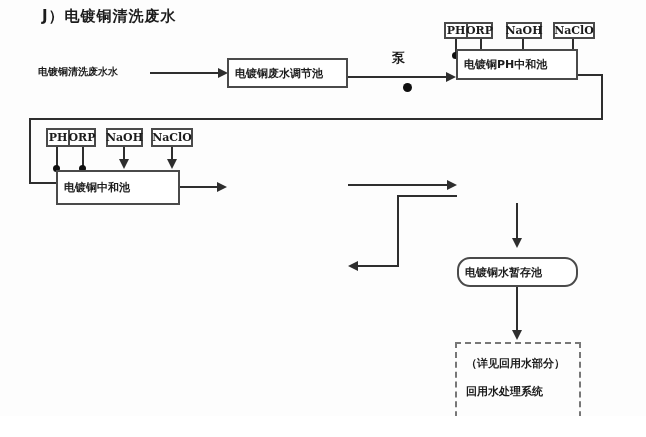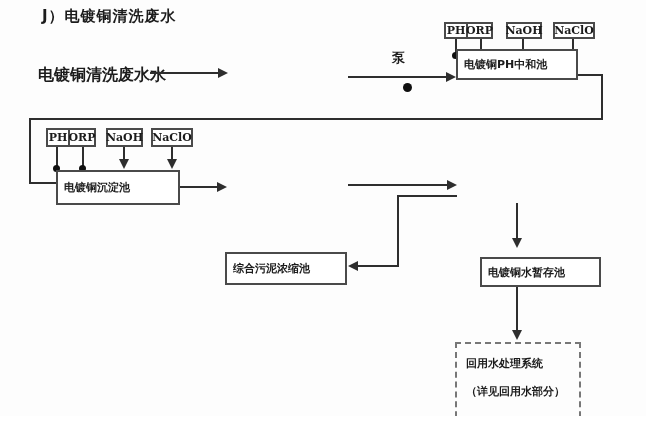--- a/index.html
+++ b/index.html
@@ -7,21 +7,21 @@
   .canvas {
     position:relative; width:646px; height:416px;
     background:#fdfdfd; overflow:hidden;
     font-family:"DejaVu Sans","Liberation Sans",sans-serif;
     color:#1c1c1c;
   }
   .title {
     position:absolute; left:42px; top:7px;
     font-size:15px; font-weight:bold; letter-spacing:1px;
   }
-  .lbl { position:absolute; font-size:16px; font-weight:bold; white-space:nowrap; }
+  .lbl { position:absolute; font-size:10px; font-weight:bold; white-space:nowrap; }
   .box {
     position:absolute; background:#ffffff; border:2px solid #4a4a4a;
     display:flex; align-items:center; padding-left:6px;
     font-size:11px; font-weight:bold; white-space:nowrap;
   }
   .chem {
     position:absolute; background:#ffffff; border:2px solid #4a4a4a;
     display:flex; align-items:center; justify-content:center;
     font-family:"DejaVu Serif","Liberation Serif",serif;
     font-size:11px; font-weight:bold;
@@ -48,20 +48,23 @@
 <body>
 
 <div class="canvas">
 
   <div class="title">J）电镀铜清洗废水</div>
 
   <div class="lbl" style="left:38px; top:65px;">电镀铜清洗废水水</div>
   <div class="hline" style="left:150px; top:72px; width:70px;"></div>
   <div class="arr-r" style="left:218px; top:68px;"></div>
 
+  <div class="box" style="left:227px; top:58px; width:121px; height:30px;">
+    <span>电镀铜废水调节池</span>
+  </div>
 
   <div class="hline" style="left:348px; top:76px; width:98px;"></div>
   <div class="arr-r" style="left:446px; top:72px;"></div>
   <div class="lbl" style="left:392px; top:49px; font-size:13px;">泵</div>
   <div class="dot" style="left:403px; top:83px; width:9px; height:9px;"></div>
 
   <div class="chem" style="left:444px; top:22px; width:24px; height:17px;">
     <span>PH</span>
   </div>
   <div class="chem" style="left:466px; top:22px; width:27px; height:17px;">
@@ -107,48 +110,45 @@
   <div class="vline" style="left:56px; top:147px; height:21px;"></div>
   <div class="dot" style="left:53px; top:165px; width:7px; height:7px;"></div>
   <div class="vline" style="left:82px; top:147px; height:21px;"></div>
   <div class="dot" style="left:79px; top:165px; width:7px; height:7px;"></div>
   <div class="vline" style="left:123px; top:147px; height:14px;"></div>
   <div class="arr-d" style="left:119px; top:159px;"></div>
   <div class="vline" style="left:171px; top:147px; height:14px;"></div>
   <div class="arr-d" style="left:167px; top:159px;"></div>
 
   <div class="box" style="left:56px; top:170px; width:124px; height:35px;">
-    <span>电镀铜沉淀池</span>
+    <span>电镀铜中和池</span>
   </div>
 
   <div class="hline" style="left:180px; top:186px; width:38px;"></div>
   <div class="arr-r" style="left:217px; top:182px;"></div>
 
 
   <div class="hline" style="left:348px; top:184px; width:100px;"></div>
   <div class="arr-r" style="left:447px; top:180px;"></div>
 
 
   <div class="hline" style="left:397px; top:195px; width:60px;"></div>
   <div class="vline" style="left:397px; top:195px; height:72px;"></div>
   <div class="hline" style="left:358px; top:265px; width:41px;"></div>
   <div class="arr-l" style="left:348px; top:261px;"></div>
 
-  <div class="box" style="left:225px; top:252px; width:122px; height:33px;">
-    <span>综合污泥浓缩池</span>
-  </div>
 
   <div class="vline" style="left:516px; top:203px; height:36px;"></div>
   <div class="arr-d" style="left:512px; top:238px;"></div>
 
-  <div class="box" style="left:480px; top:257px; width:121px; height:30px;">
+  <div class="box" style="left:457px; top:257px; width:121px; height:30px;border-radius:13px;">
     <span>电镀铜水暂存池</span>
   </div>
 
   <div class="vline" style="left:516px; top:287px; height:44px;"></div>
   <div class="arr-d" style="left:512px; top:330px;"></div>
 
   <div class="dashed" style="left:455px; top:342px; width:126px; height:85px;">
+    <span>（详见回用水部分）</span>
     <span>回用水处理系统</span>
-    <span>（详见回用水部分）</span>
   </div>
 
 </div>
 
 </body></html>

